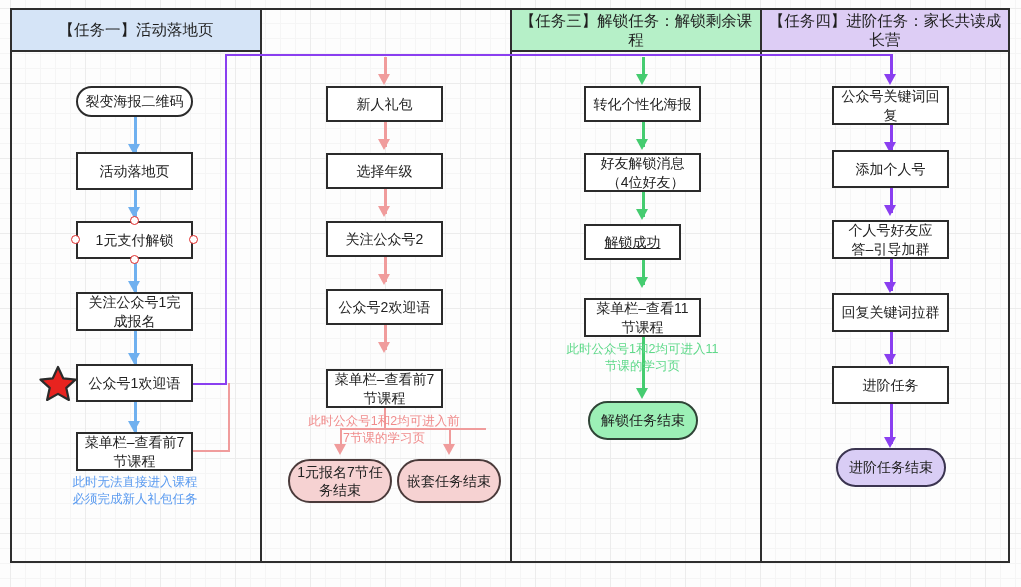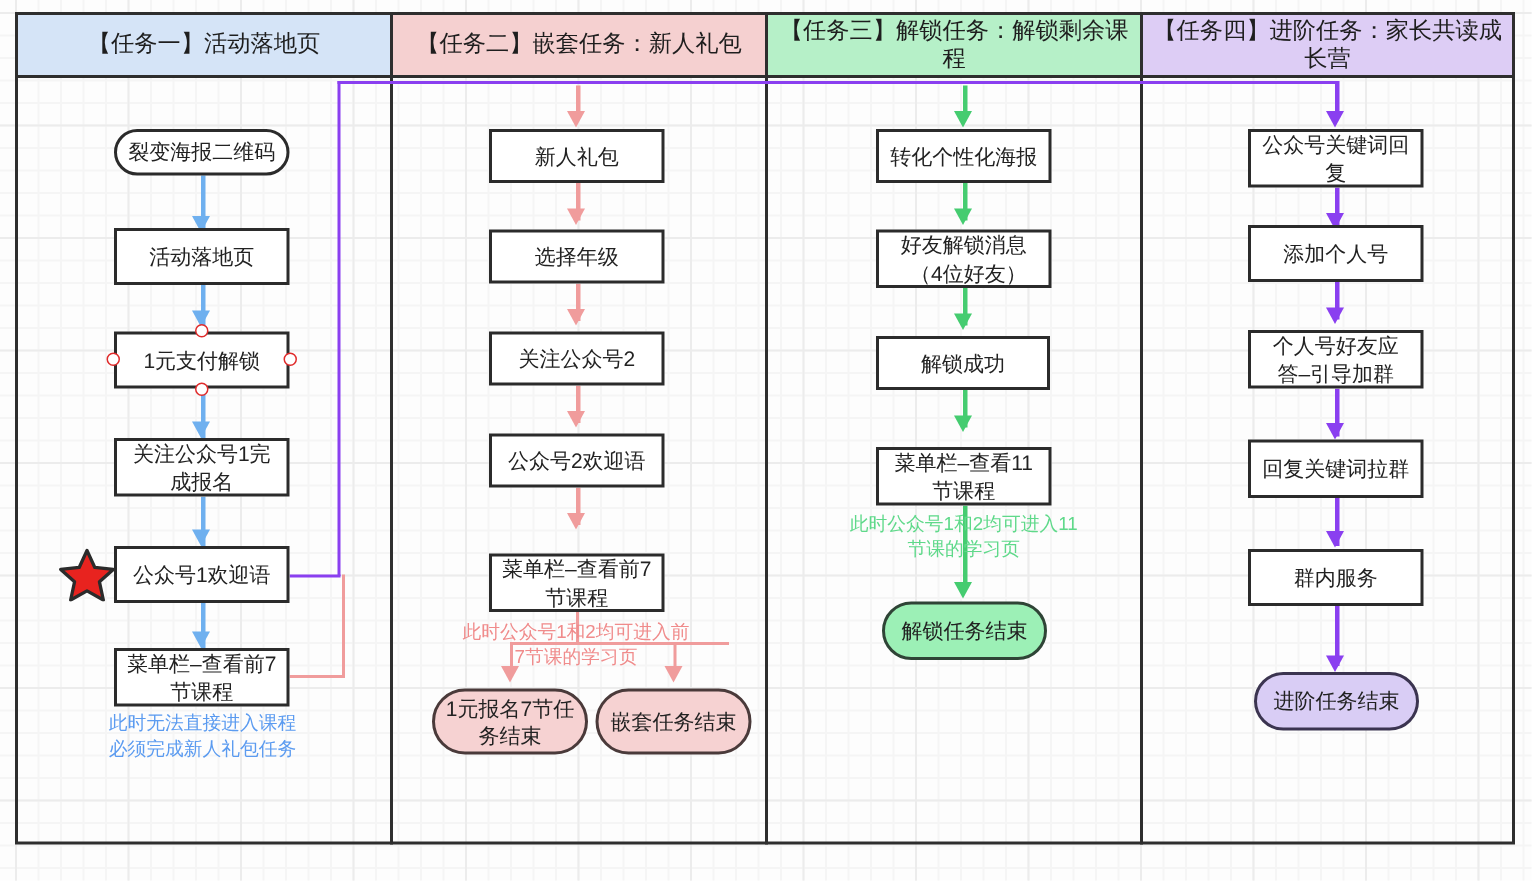--- a/index.html
+++ b/index.html
@@ -72,21 +72,20 @@
 
 <div id="stage">
 
   <div class="frame"></div>
 
   <div class="vdiv" style="left:260px;"></div>
   <div class="vdiv" style="left:510px;"></div>
   <div class="vdiv" style="left:760px;"></div>
 
   <div class="swimhdr hdr1" style="left:12px;width:248px;">【任务一】活动落地页</div>
-  <div class="swimhdr hdr2" style="left:262px;width:248px;">【任务二】嵌套任务：新人礼包</div>
   <div class="swimhdr hdr3" style="left:512px;width:248px;">【任务三】解锁任务：解锁剩余课程</div>
   <div class="swimhdr hdr4" style="left:762px;width:246px;">【任务四】进阶任务：家长共读成长营</div>
 
   <div class="vline" style="left:225px;top:54px;height:330px;border-left:2.6px solid #8a3ff0;"></div>
   <div class="hline" style="left:193px;top:383px;width:34px;border-top:2.6px solid #8a3ff0;"></div>
   <div class="hline" style="left:225px;top:54px;width:665px;border-top:2.6px solid #8a3ff0;"></div>
 
   <div class="vline" style="left:228px;top:383px;height:67px;border-left:2.4px solid #f09c9c;"></div>
   <div class="hline" style="left:193px;top:450px;width:37px;border-top:2.4px solid #f09c9c;"></div>
 
@@ -173,21 +172,21 @@
 
   <div class="vline" style="left:642px;top:260px;height:25px;border-left:3px solid #45cc70;"></div>
   <div class="arrowhead" style="left:636px;top:277px;border-left:6.5px solid transparent;border-right:6.5px solid transparent;border-top:11px solid #45cc70;"></div>
 
   <div class="vline" style="left:642px;top:337px;height:55px;border-left:3px solid #45cc70;"></div>
   <div class="arrowhead" style="left:636px;top:388px;border-left:6.5px solid transparent;border-right:6.5px solid transparent;border-top:11px solid #45cc70;"></div>
 
   <div class="node" style="left: 584px; top: 86px; width: 117px; height: 36px; white-space: pre-line;">转化个性化海报</div>
   <div class="node" style="left: 584px; top: 153px; width: 117px; height: 39px; white-space: pre-line; text-align: right;">好友解锁消息
 （4位好友）</div>
-  <div class="node" style="left: 584px; top: 224px; width: 116px; height: 36px; white-space: pre-line;">解锁成功</div>
+  <div class="node" style="left: 584px; top: 224px; width: 97px; height: 36px; white-space: pre-line; text-decoration: underline;">解锁成功</div>
   <div class="node" style="left: 584px; top: 298px; width: 117px; height: 39px; white-space: pre-line;">菜单栏–查看11节课程</div>
 
   <div class="note green" style="left: 540px; top: 341px; width: 205px; white-space: pre-line;">此时公众号1和2均可进入11
 节课的学习页</div>
 
   <div class="node round greenfill" style="left: 588px; top: 401px; width: 110px; height: 39px; white-space: pre-line;">解锁任务结束</div>
 
   <div class="vline" style="left:890px;top:54px;height:24px;border-left:3px solid #8a3ff0;"></div>
   <div class="arrowhead" style="left:884px;top:74px;border-left:6.5px solid transparent;border-right:6.5px solid transparent;border-top:11px solid #8a3ff0;"></div>
 
@@ -203,16 +202,16 @@
   <div class="vline" style="left:890px;top:332px;height:32px;border-left:3px solid #8a3ff0;"></div>
   <div class="arrowhead" style="left:884px;top:354px;border-left:6.5px solid transparent;border-right:6.5px solid transparent;border-top:11px solid #8a3ff0;"></div>
 
   <div class="vline" style="left:890px;top:404px;height:40px;border-left:3px solid #8a3ff0;"></div>
   <div class="arrowhead" style="left:884px;top:437px;border-left:6.5px solid transparent;border-right:6.5px solid transparent;border-top:11px solid #8a3ff0;"></div>
 
   <div class="node" style="left: 832px; top: 86px; width: 117px; height: 39px; white-space: pre-line;">公众号关键词回复</div>
   <div class="node" style="left: 832px; top: 150px; width: 117px; height: 38px; white-space: pre-line;">添加个人号</div>
   <div class="node" style="left: 832px; top: 220px; width: 117px; height: 39px; white-space: pre-line;">个人号好友应答–引导加群</div>
   <div class="node" style="left: 832px; top: 293px; width: 117px; height: 39px; white-space: pre-line;">回复关键词拉群</div>
-  <div class="node" style="left: 832px; top: 366px; width: 117px; height: 38px; white-space: pre-line;">群内服务</div>
+  <div class="node" style="left: 832px; top: 366px; width: 117px; height: 38px; white-space: pre-line;">进阶任务</div>
   <div class="node round purplefill" style="left: 836px; top: 448px; width: 110px; height: 39px; white-space: pre-line;">进阶任务结束</div>
 
 </div>
 
 </body></html>

